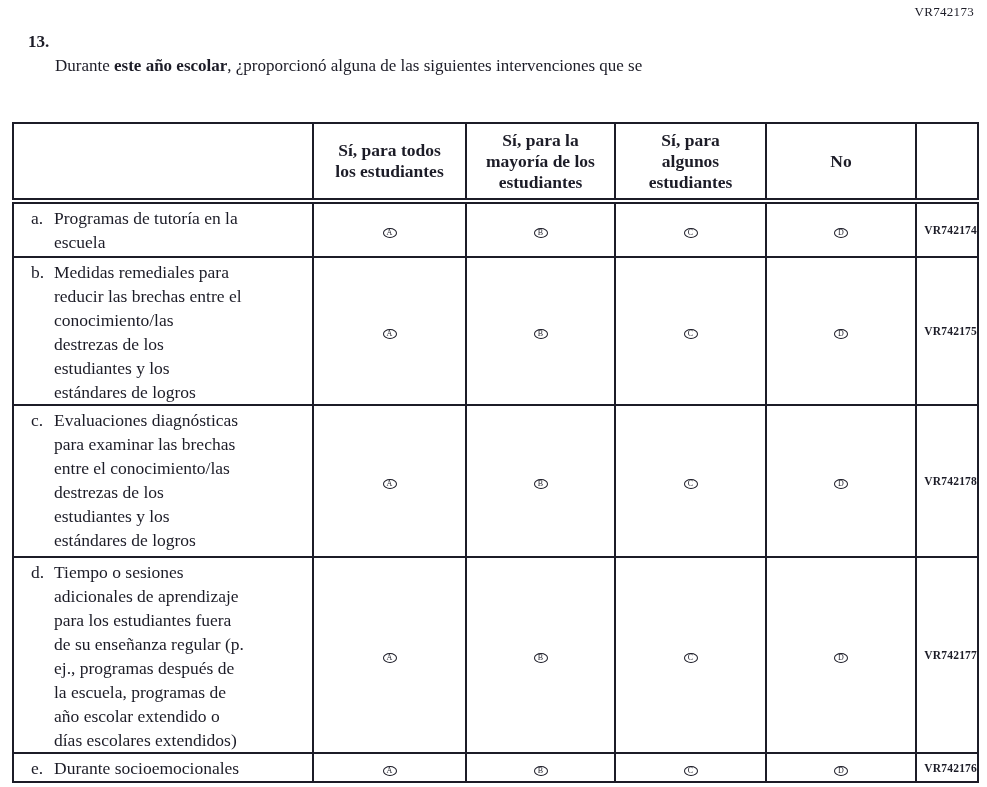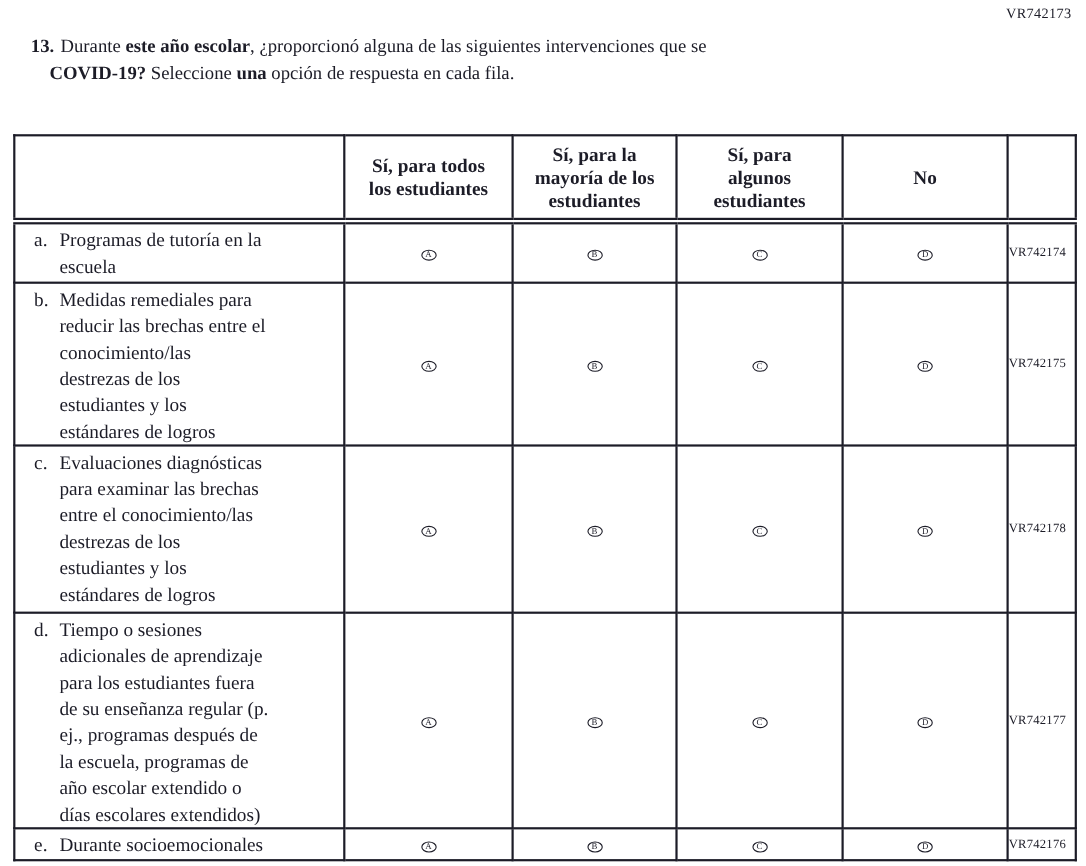--- a/index.html
+++ b/index.html
@@ -17,21 +17,21 @@
     font-size: 13px; letter-spacing: 0.3px;
   }
 
   
   .question {
     position: absolute; left: 28px; top: 29px;
     font-size: 17px; line-height: 25px; width: 930px;
   }
   .q-num { position: absolute; left: 0; top: 0; font-weight: 700; }
   .q-body { margin-left: 17px; }
-  .q-line:first-child { text-indent: 10px; }
+  .q-line:first-child { text-indent: 10px; margin-top: 24px; }
   .b { font-weight: 700; }
 
   
   .qtable {
     position: absolute; left: 12px; top: 122px;
     border-collapse: collapse; table-layout: fixed;
   }
   .qtable th, .qtable td { border: 2px solid #1c1c27; padding: 0; }
   .qtable thead th {
     border-bottom: 6px double #1c1c27;
@@ -55,34 +55,33 @@
 
   .opt { text-align: center; vertical-align: middle; }
   .bubble {
     display: inline-flex; align-items: center; justify-content: center;
     width: 14px; height: 10px; border: 1.5px solid #1c1c27;
     border-radius: 50%; cursor: pointer; background: #fff;
   }
   .bl { font-size: 8px; line-height: 1; }
 
   .code-cell {
-    text-align: left; vertical-align: middle;
-    font-size: 11.5px; letter-spacing: 0.2px; padding: 0 1px;
+    text-align: right; vertical-align: middle;
+    font-size: 11.5px; letter-spacing: 0.2px; padding: 0 1px; font-weight: bold;
   }
 </style>
 </head>
 <body>
 
 <div class="corner-code">VR742173</div>
 
 <div class="question">
   <span class="q-num">13.</span>
   <div class="q-body">
     <div class="q-line"><span>Durante </span><span class="b">este año escolar</span><span>, ¿proporcionó alguna de las siguientes intervenciones que se</span></div>
-    <div class="q-line"><span class="b">COVID-19?</span><span> Seleccione </span><span class="b">una</span><span> opción de respuesta en cada fila.</span></div>
   </div>
 </div>
 
 <table class="qtable">
   <colgroup>
     <col style="width:300px">
       <col style="width:153px">
       <col style="width:149px">
     <col style="width:151px">
       <col style="width:150px">

